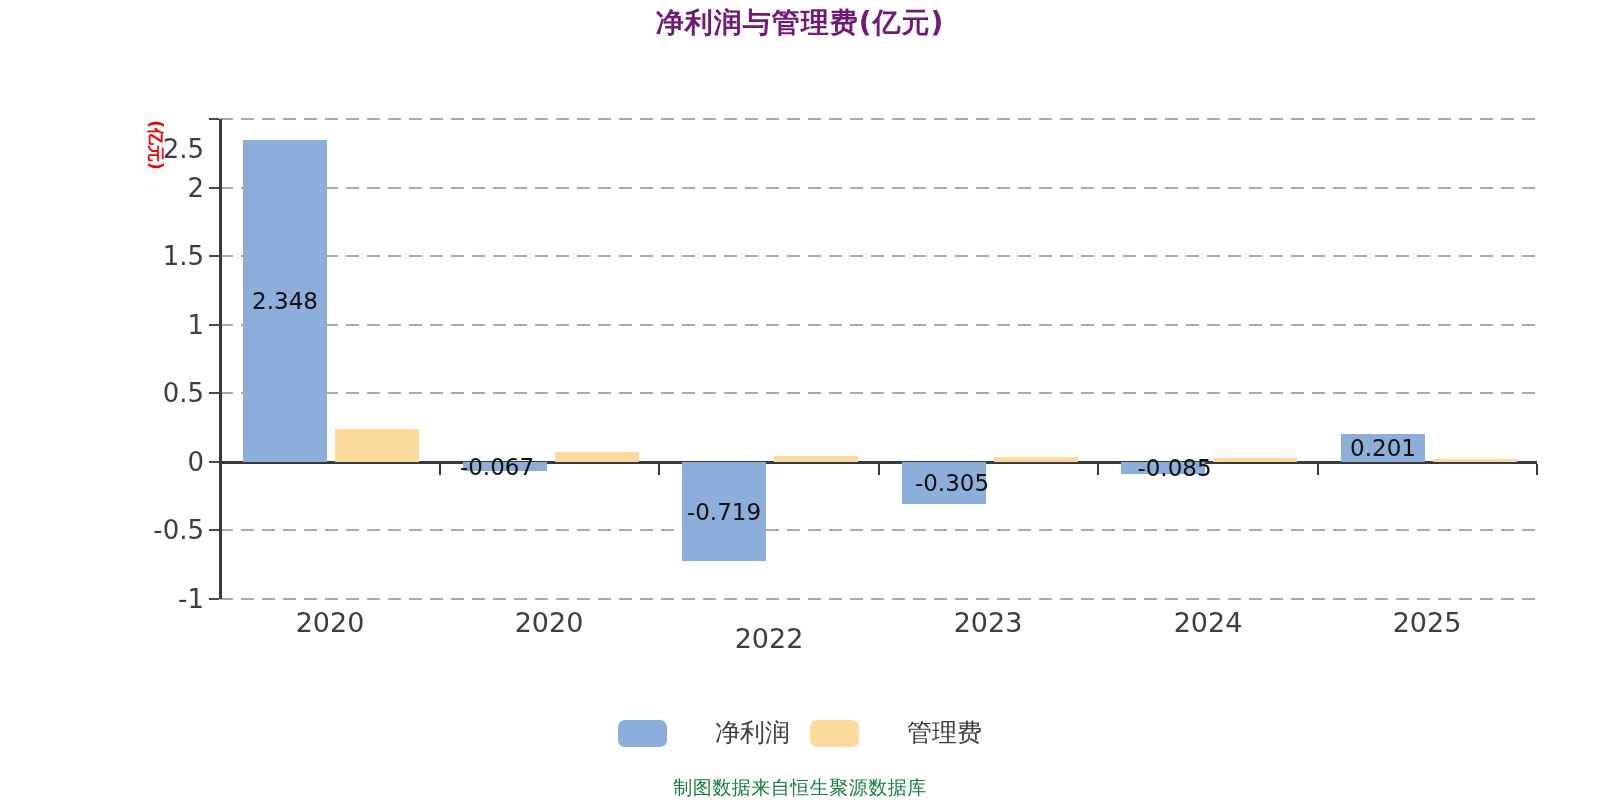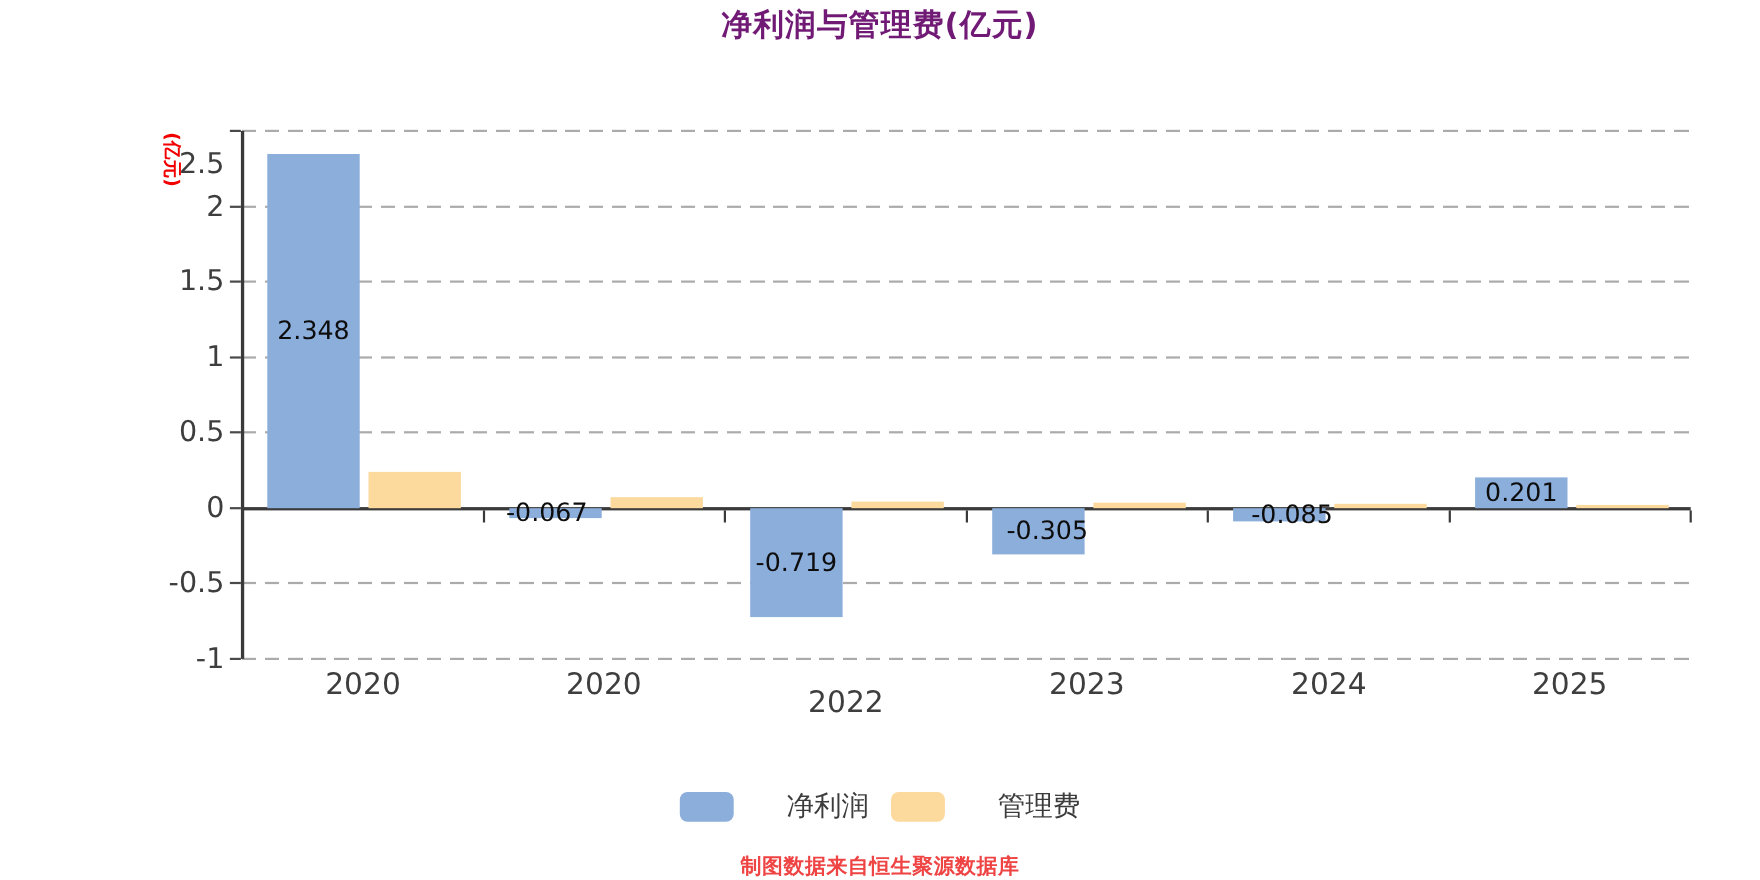--- a/index.html
+++ b/index.html
@@ -48,21 +48,21 @@
   .legend{
     position:absolute;left:0;top:719px;width:1600px;
     display:flex;justify-content:center;align-items:center;column-gap:20px;
   }
   .legend-item{display:flex;align-items:center;column-gap:11px;gap:48px;}
   .legend-swatch{width:49px;height:27px;border-radius:7px;}
   .legend-label{font-size:25px;color:#3c3c3c;line-height:28px;}
   .footer{
     position:absolute;left:0;top:775px;width:1600px;
     text-align:center;
-    font-size:19px;font-weight:bold;color:#ef4444;
+    font-size:19px;font-weight:normal;color:#15803d;
     letter-spacing:0.5px;
   }
 </style>
 </head>
 <body>
 
 <div class="stage">
   <div class="title">净利润与管理费(亿元)</div>
   <div class="unit-label">(亿元)</div>
   <div id="plot-layer">

